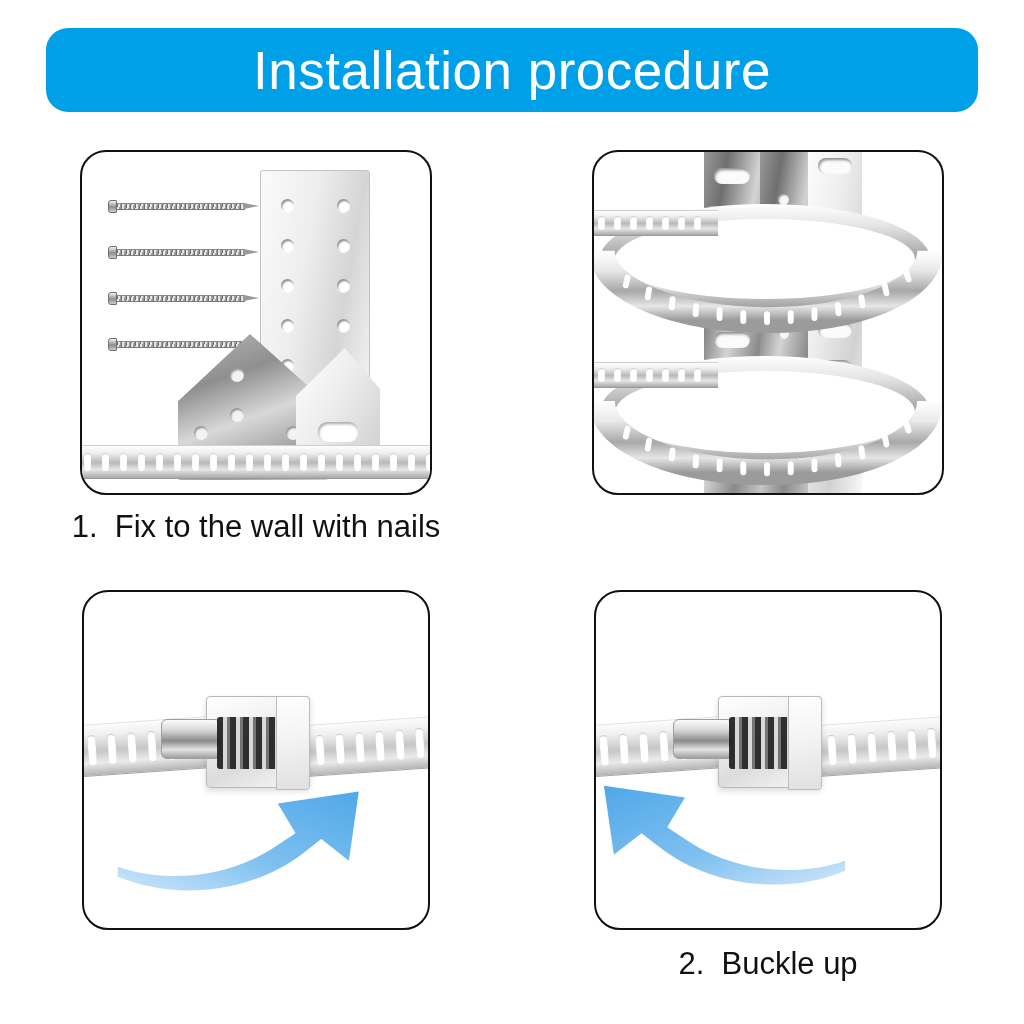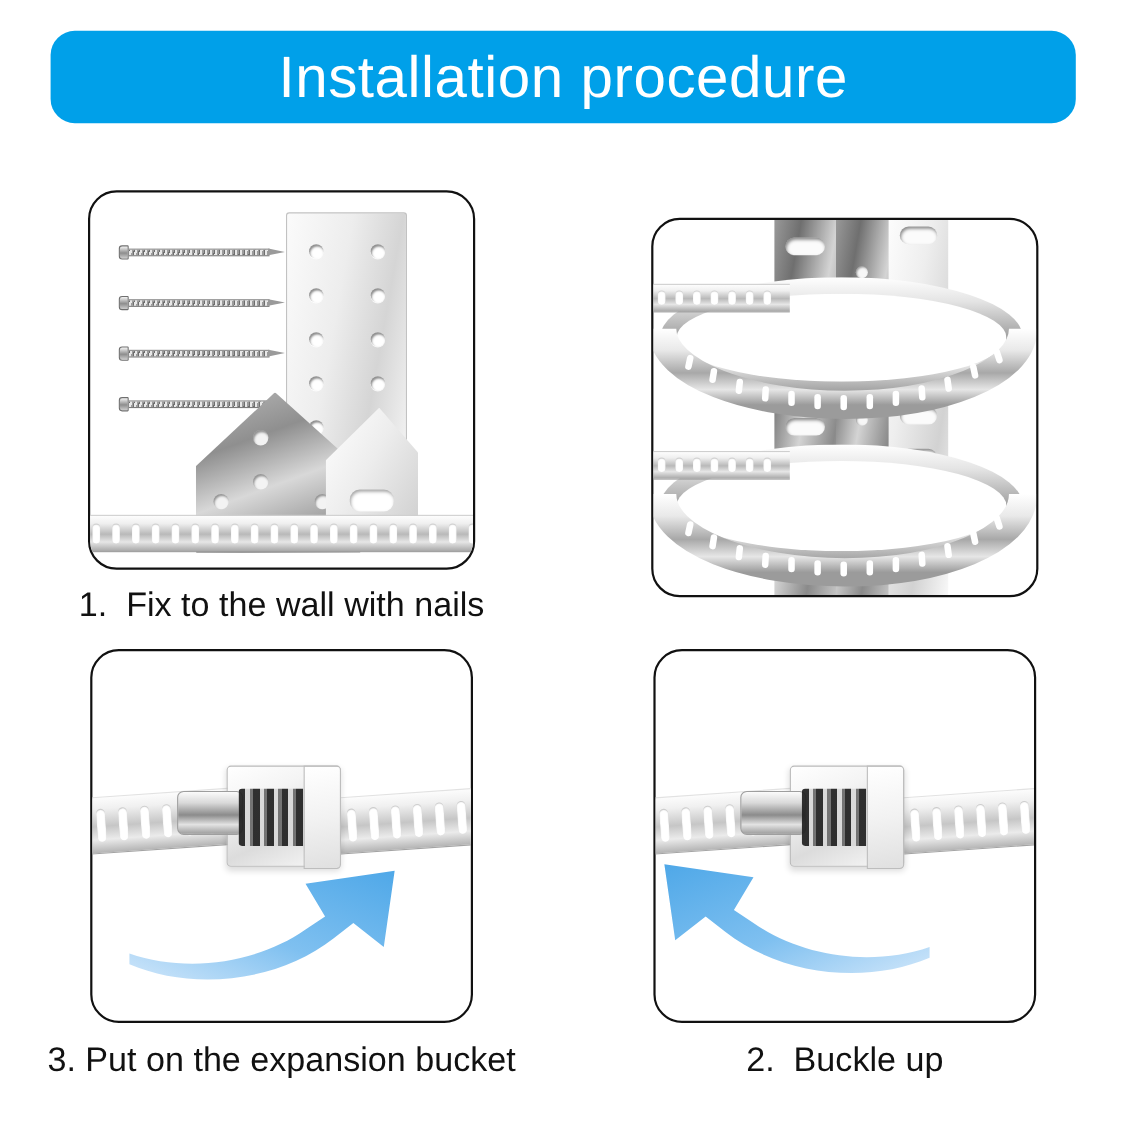--- a/index.html
+++ b/index.html
@@ -42,21 +42,21 @@
   .steps {
     position: absolute;
     left: 0;
     top: 150px;
     width: 1024px;
   }
   .row {
     display: flex;
     width: 1024px;
   }
-  .row-top { height: 440px; align-items: center; }
+  .row-top { height: 440px; }
   .row-bottom { height: 420px; }
 
   .cell {
     width: 512px;
     display: flex;
     flex-direction: column;
     align-items: center;
   }
 
   .panel {
@@ -527,21 +527,20 @@
             <linearGradient id="arr3" x1="0" y1="1" x2="1" y2="0">
               <stop offset="0%" stop-color="#cfe6fa"></stop>
               <stop offset="45%" stop-color="#7fc0f0"></stop>
               <stop offset="100%" stop-color="#4fa8e8"></stop>
             </linearGradient>
           </defs>
           <path d="M34,278 C86,296 150,288 196,256 L214,244 L196,214 L278,202 L268,272 L240,250 L222,264 C168,306 90,312 34,288 Z" fill="url(#arr3)"></path>
         </svg>
 
       </div>
-      <div class="caption">3. Put on the expansion bucket</div>
     </div>
 
     <div class="cell">
       <div class="panel small">
 
         <div class="clamp-band" style="left:-6px; width:150px; transform:rotate(-4deg);">
           <div class="perf" style="left:10px"></div>
             <div class="perf" style="left:30px"></div>
           <div class="perf" style="left:50px"></div>
             <div class="perf" style="left:70px"></div>

